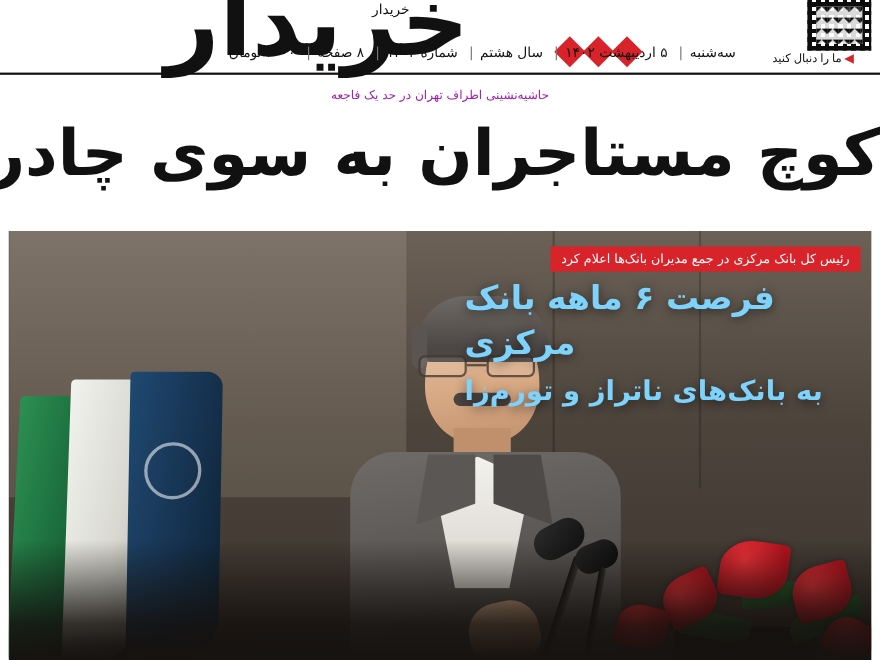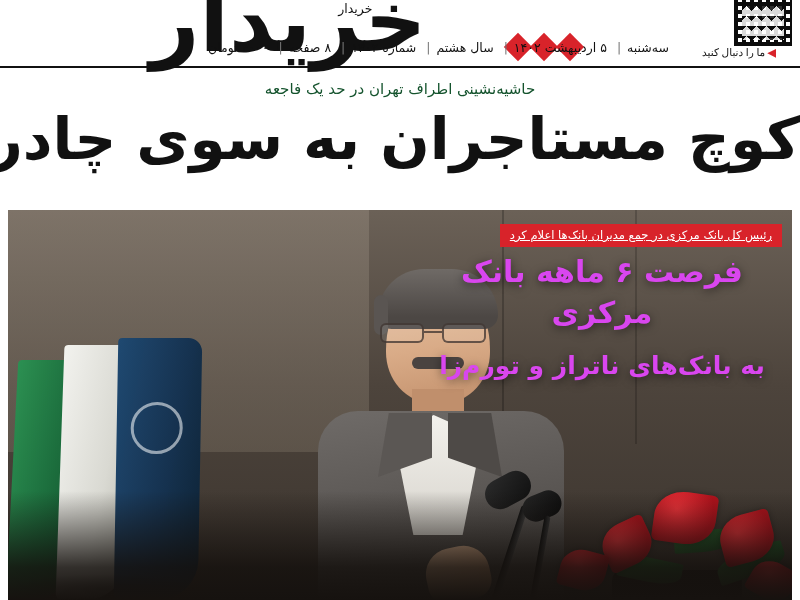--- a/index.html
+++ b/index.html
@@ -121,22 +121,22 @@
     top:66px; right:0; left:0;
     height:2px;
     background:#111;
   }
 
   
   .kicker {
     position:absolute;
     top:80px; right:0; left:0;
     text-align:center;
-    font-size:15px;
-    color:#14532d;
+    font-size:11px;
+    color:#a21caf;
     direction:rtl;
   }
   .headline {
     position:absolute;
     top:106px; right:0; left:0;
     text-align:center;
     font-size:58px;
     font-weight:bold;
     color:#111;
     letter-spacing:-1px;
@@ -330,35 +330,34 @@
   
   .ov-kicker {
     position:absolute;
     top:14px; right:10px;
     background:#d8232a;
     color:#fff;
     font-size:11.5px;
     padding:4px 10px 5px 10px;
     direction:rtl;
     white-space:nowrap;
-    text-decoration:underline;
   }
   .ov-title {
     position:absolute;
     top:42px; right:10px;
     width:360px;
-    text-align:center;
-    color:#d946ef;
+    text-align:left;
+    color:#7dd3fc;
     direction:rtl;
     font-weight:bold;
     font-size:30px;
     line-height:1.35;
     text-shadow:0 2px 10px rgba(0,0,0,.55);
   }
-  .ov-title .l2 { font-size:25px; display:block; margin-top:16px; }
+  .ov-title .l2 { font-size:25px; display:block; margin-top:6px; }
 </style>
 </head>
 <body>
 
 <div class="page">
 
   <div class="masthead">
 
     <div class="qr"></div>
     <div class="qr-follow">

